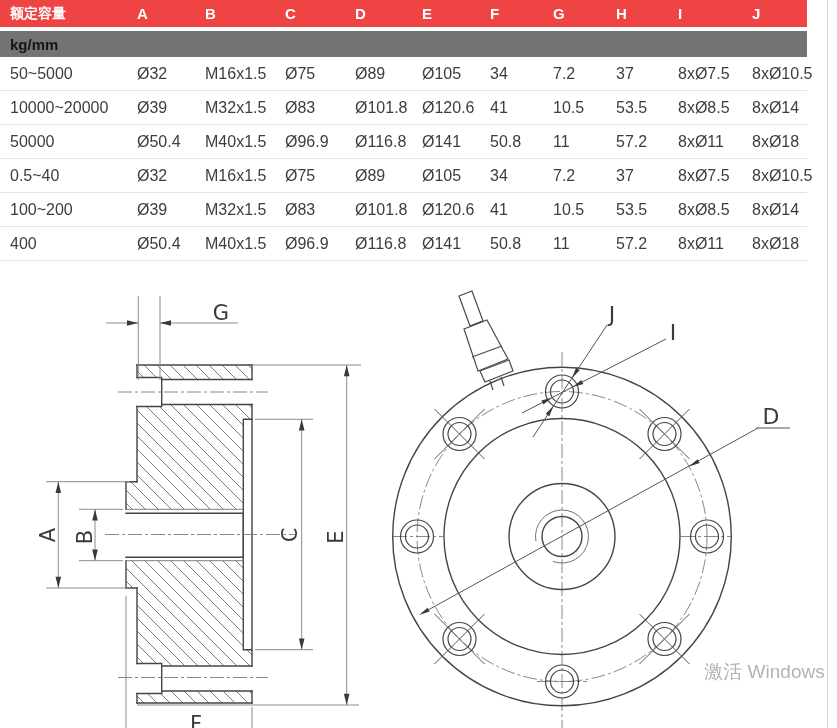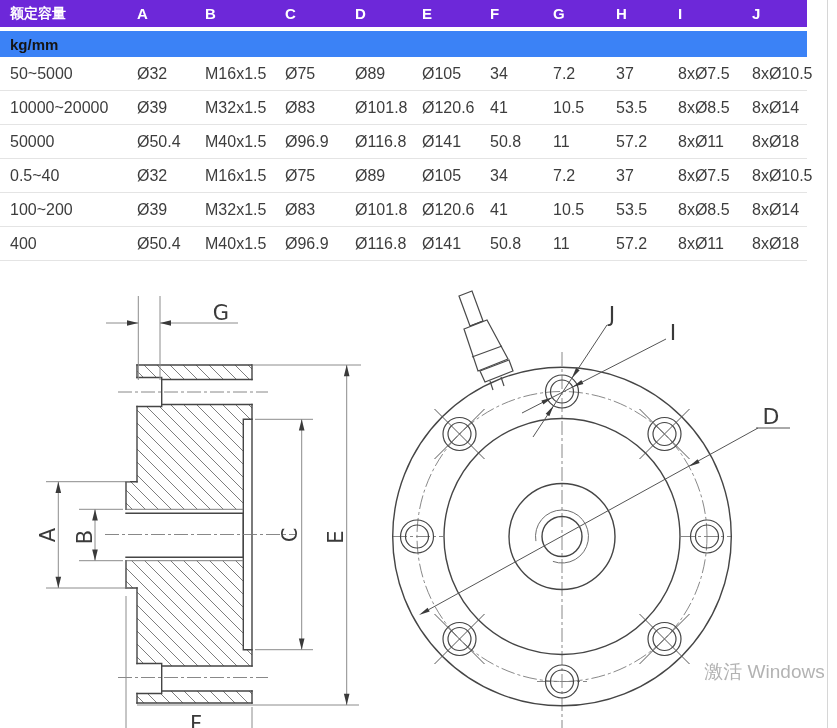--- a/index.html
+++ b/index.html
@@ -11,23 +11,23 @@
   }
   
   .spec-table{position:absolute;left:0;top:0;width:807px;}
   .trow{
     display:grid;
     grid-template-columns:137px 68px 80px 70px 67px 68px 63px 63px 62px 74px 55px;
     align-items:center;
   }
   .trow > div{padding:0;white-space:nowrap;}
   .trow > div:first-child{padding-left:10px;}
-  .thead{background:#6d28d9;color:#ffffff;height:27px;font-size:15px;font-weight:bold;}
+  .thead{background:#ef4444;color:#ffffff;height:27px;font-size:15px;font-weight:bold;}
   .thead > div:first-child{font-size:14px;}
-  .uband{background:#3b82f6;color:#151515;height:26px;margin-top:4px;font-size:15px;font-weight:bold;}
+  .uband{background:#737373;color:#151515;height:26px;margin-top:4px;font-size:15px;font-weight:bold;}
   .drow{height:33px;border-bottom:1px solid #e4e4e4;font-size:16px;color:#3d3d3d;}
   
   .edge-line{position:absolute;top:0;left:827px;width:1px;height:728px;background:#d6d6d6;}
   
   .drawing-svg{position:absolute;left:0;top:0;width:837px;height:728px;pointer-events:none;}
   
   .watermark{position:absolute;left:685px;top:660px;width:152px;overflow:hidden;}
   .wm1{color:#b3b3b3;font-size:19px;line-height:24px;padding-left:7px;white-space:nowrap;text-align:center;}
   .wm2{color:#c3c3c3;font-size:14.5px;line-height:20px;white-space:nowrap;}
 </style>

